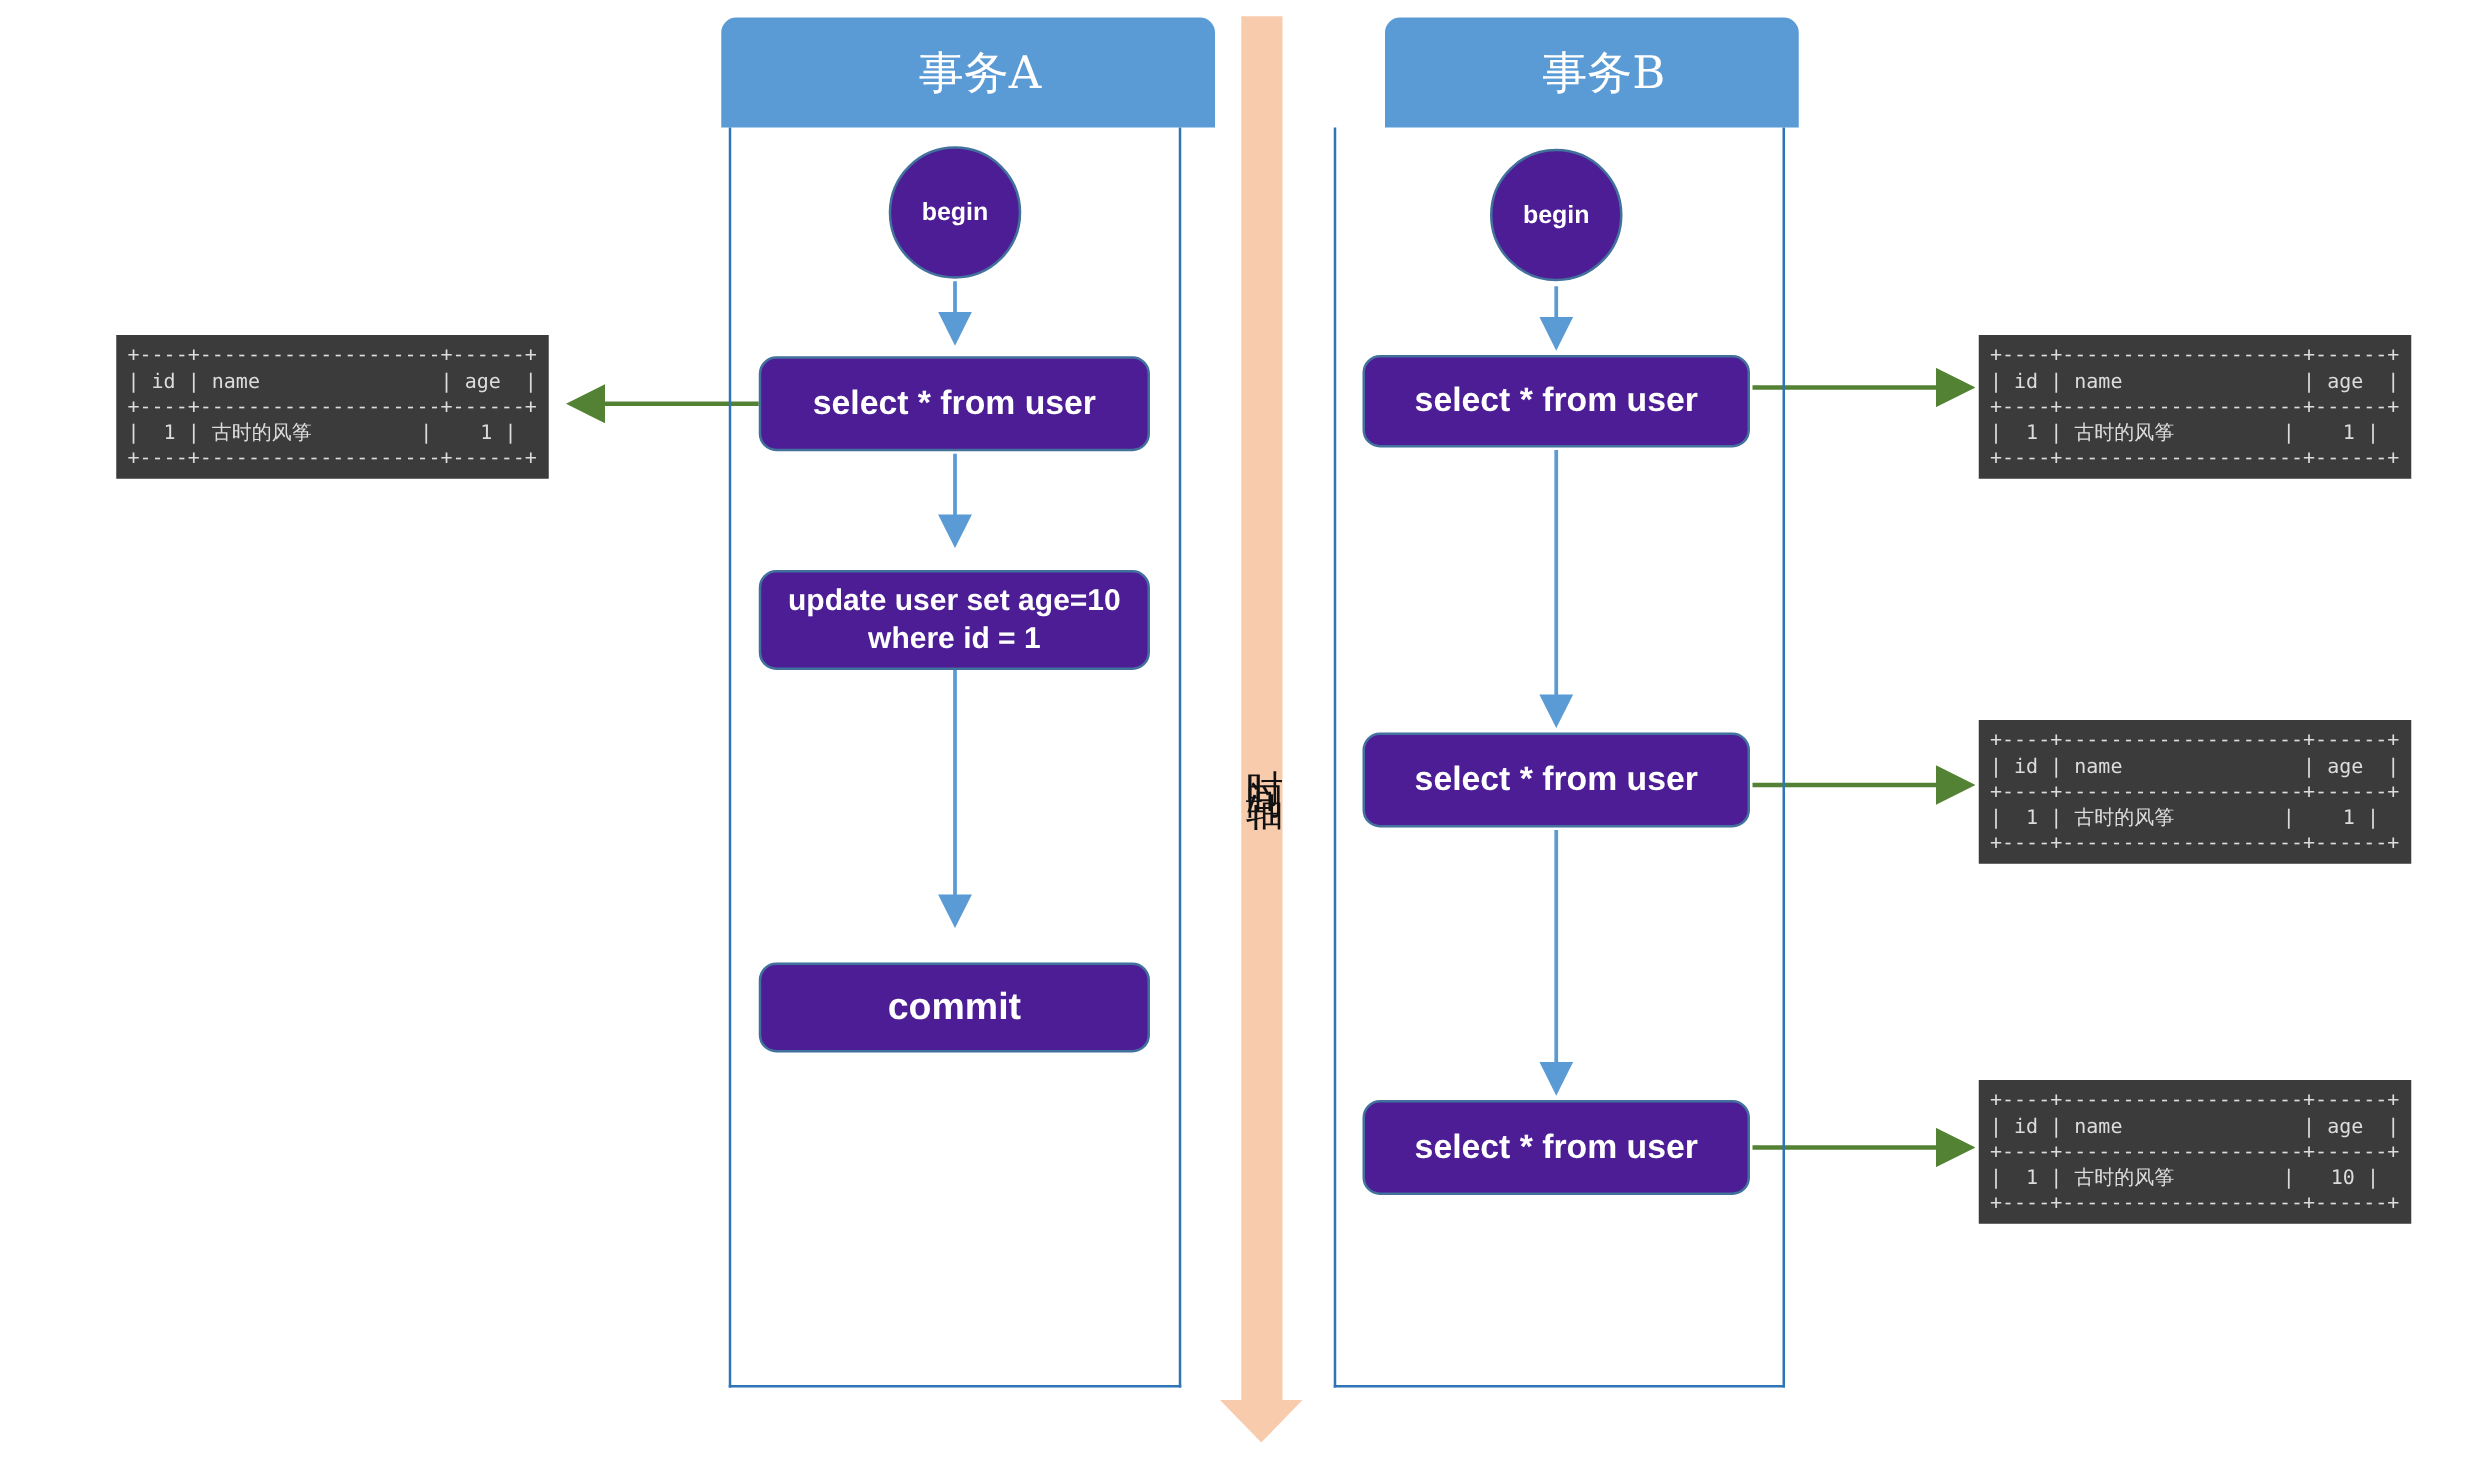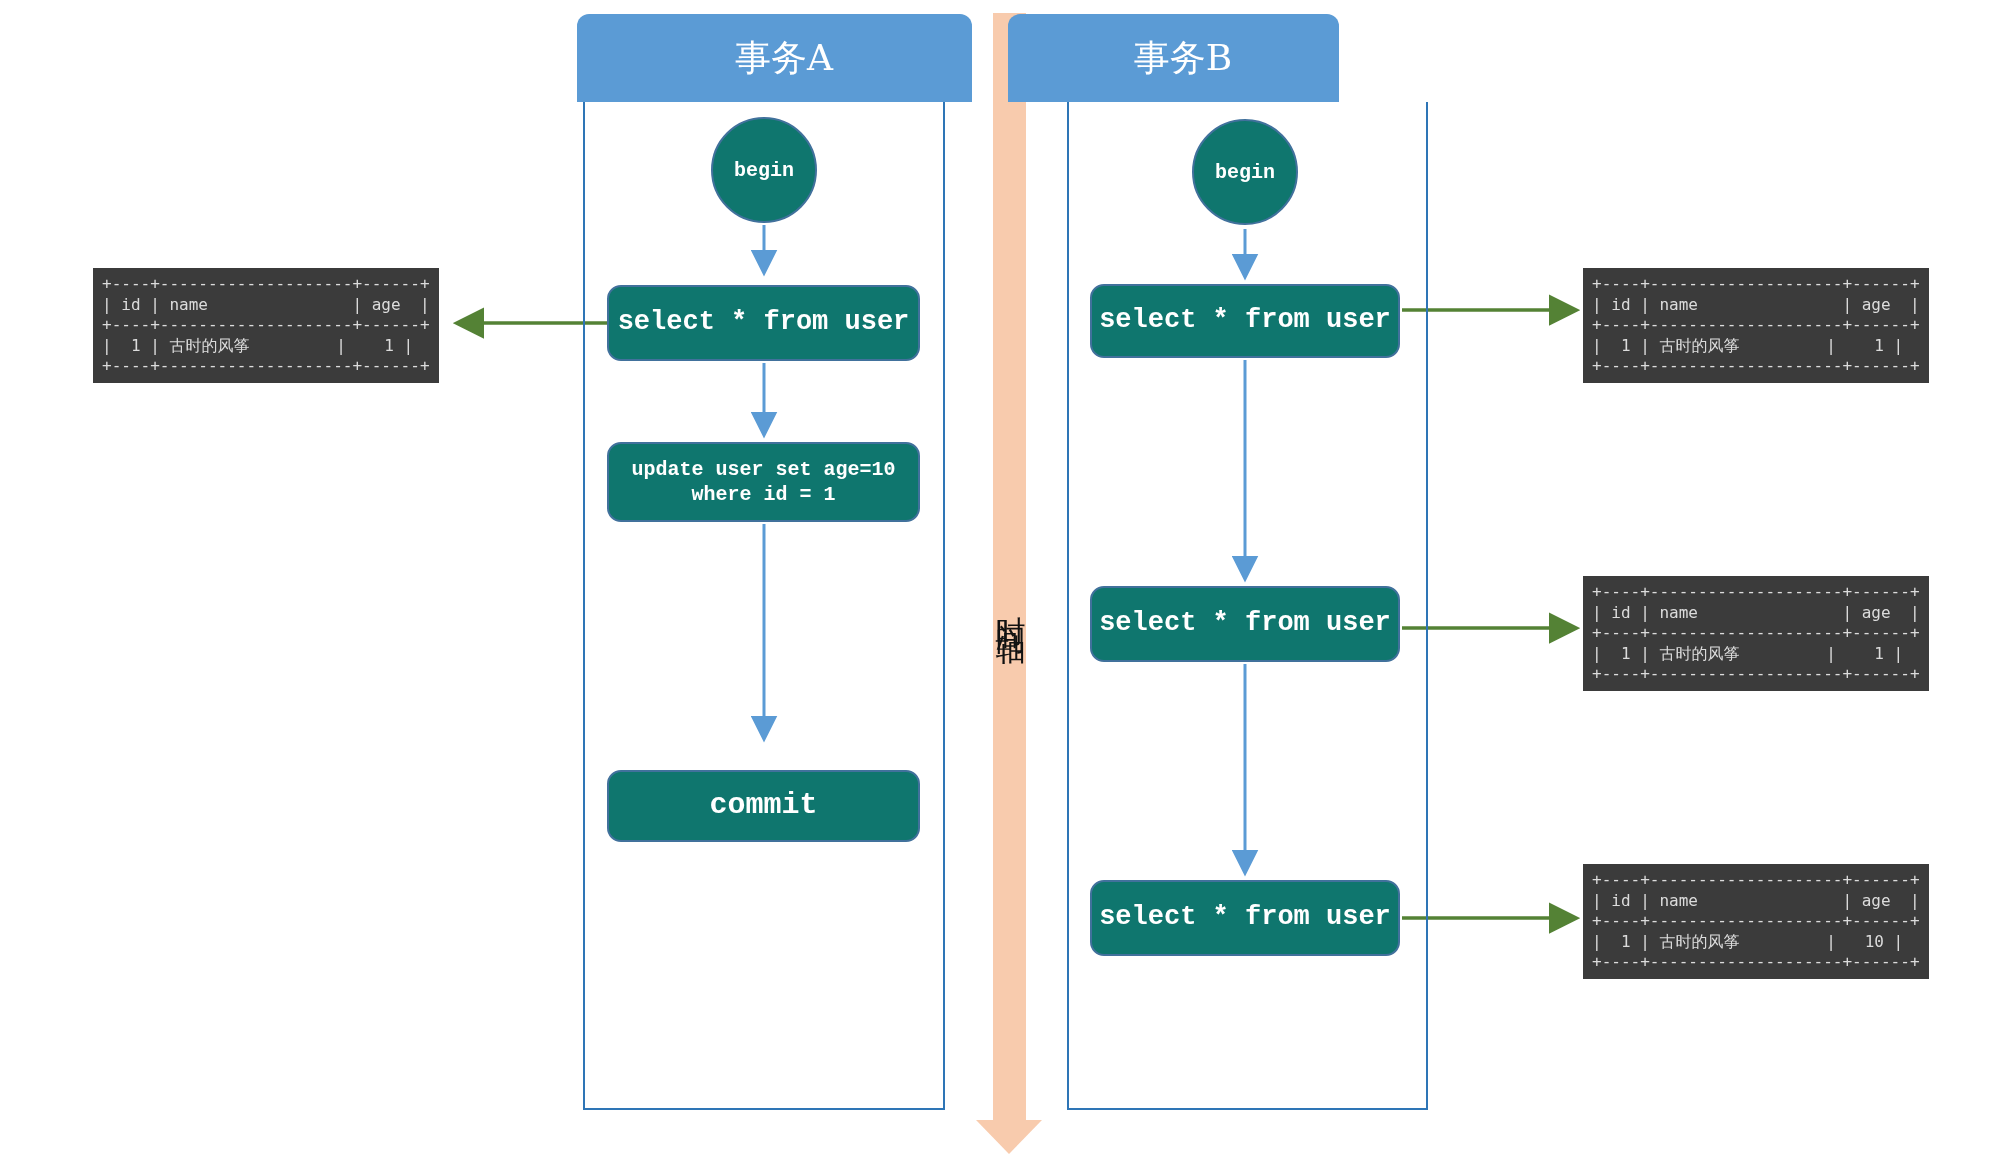--- a/index.html
+++ b/index.html
@@ -9,38 +9,38 @@
   }
   svg.arrows { position:absolute; left:0; top:0; pointer-events:none; }
 
   
   .tx-header {
     position:absolute; background:#5B9BD5; border-radius:12px 12px 0 0;
     color:#ffffff; display:flex; align-items:center; justify-content:center;
     font-family:"DejaVu Serif","Liberation Serif",serif; font-size:36px;padding-left:19px;
   }
   #hdrA { left:577px; top:14px; width:376px; height:88px; }
-  #hdrB { left:1008px; top:14px; width:312px; height:88px; }
+  #hdrB { left:1108px; top:14px; width:312px; height:88px; }
 
   
   .lane { position:absolute; border:2px solid #2E75B6; border-top:none; box-sizing:border-box; }
   #laneA { left:583px; top:102px; width:362px; height:1008px; }
   #laneB { left:1067px; top:102px; width:361px; height:1008px; }
 
   
   .node {
-    position:absolute; background:#0f766e; border:2px solid #41719C;
+    position:absolute; background:#4c1d95; border:2px solid #41719C;
     color:#ffffff; display:flex; flex-direction:column; align-items:center;
-    justify-content:center; text-align:center; font-weight:bold; box-sizing:border-box;font-family:Liberation Mono, monospace;
+    justify-content:center; text-align:center; font-weight:bold; box-sizing:border-box;
   }
   .circle { border-radius:50%; font-size:20px; font-weight:600; }
   .box    { border-radius:14px; font-size:27px; line-height:1.25; }
   #beginA { left:711px;  top:117px; width:106px; height:106px; }
   #selA   { left:607px;  top:285px; width:313px; height:76px; }
-  #updA   { left:607px;  top:442px; width:313px; height:80px; font-size:20px; }
+  #updA   { left:607px;  top:456px; width:313px; height:80px; font-size:24px; }
   #comA   { left:607px;  top:770px; width:313px; height:72px; font-size:30px; }
   #beginB { left:1192px; top:119px; width:106px; height:106px; }
   #selB1  { left:1090px; top:284px; width:310px; height:74px; }
   #selB2  { left:1090px; top:586px; width:310px; height:76px; }
   #selB3  { left:1090px; top:880px; width:310px; height:76px; }
 
   
   .result {
     position:absolute; background:#3B3B3B; color:#DCDCDC; margin:0;
     font-family:"DejaVu Sans Mono","Liberation Mono",monospace;

